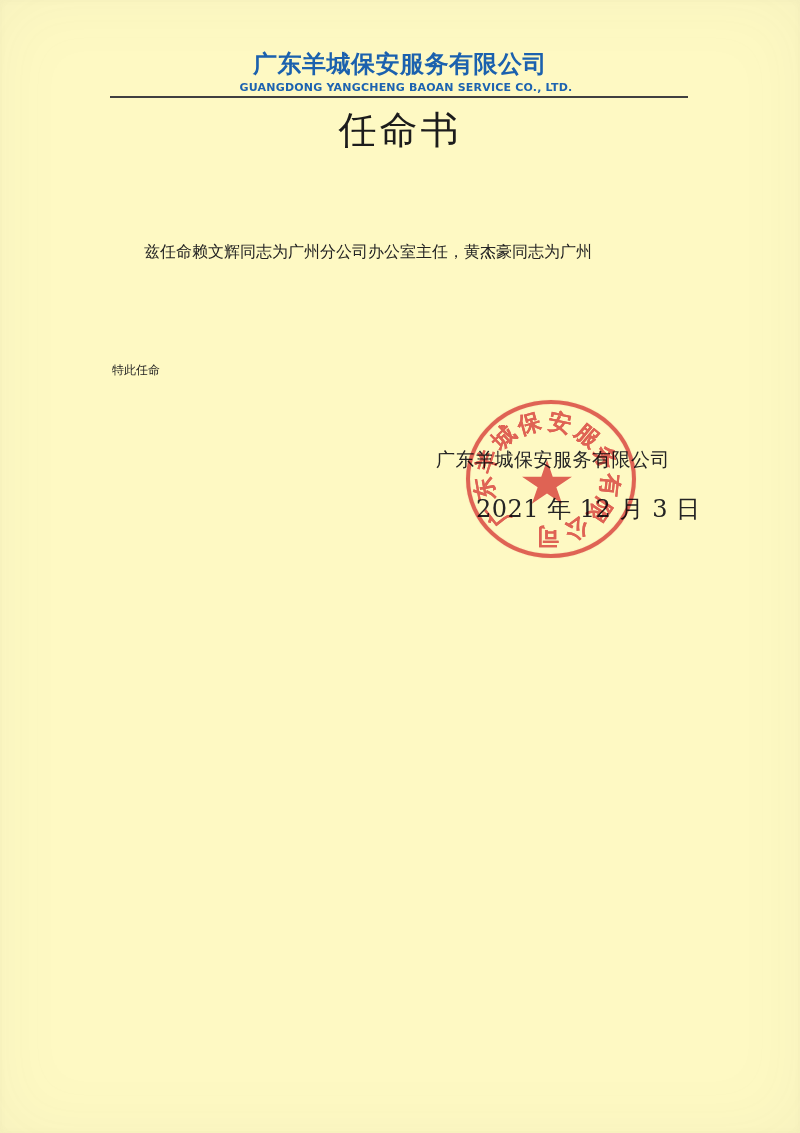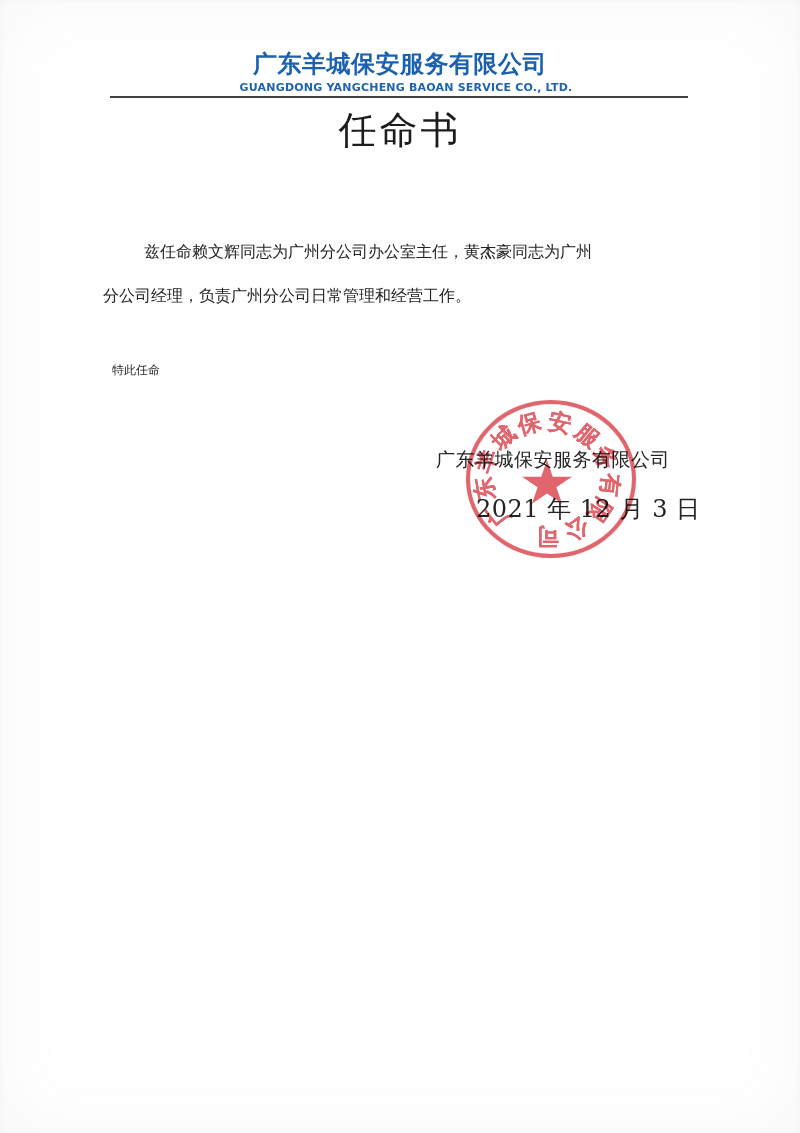--- a/index.html
+++ b/index.html
@@ -5,21 +5,21 @@
   html, body {
     margin: 0;
     padding: 0;
     background: #e8e8e8;
   }
   .page {
     position: relative;
     width: 800px;
     height: 1133px;
     margin: 0 auto;
-    background: #ffffff;
+    background: #fef9c3;
     box-shadow: inset 0 0 70px rgba(120,120,120,0.06), inset 0 0 6px rgba(120,120,120,0.05);
     overflow: hidden;
     font-family: "DejaVu Serif", "Liberation Serif", serif;
     color: #262626;
   }
 
   
   .letterhead {
     position: absolute;
     top: 50px;
@@ -163,21 +163,20 @@
   <div class="letterhead">
     <div class="company-cn">广东羊城保安服务有限公司</div>
     <div class="company-en">GUANGDONG YANGCHENG BAOAN SERVICE CO., LTD.</div>
   </div>
   <div class="divider"></div>
 
   <div class="doc-title">任命书</div>
 
   <div class="body-text">
     <span class="body-line indent">兹任命赖文辉同志为广州分公司办公室主任，黄杰豪同志为广州</span>
-    <span class="body-line">分公司经理，负责广州分公司日常管理和经营工作。</span>
   </div>
 
   <span class="stray-mark">`</span>
 
   <div class="closing">特此任命</div>
 
   <div class="sig-company">广东羊城保安服务有限公司</div>
   <div class="sig-date">2021 年 12 月 3 日</div>
 
   <div class="seal">

